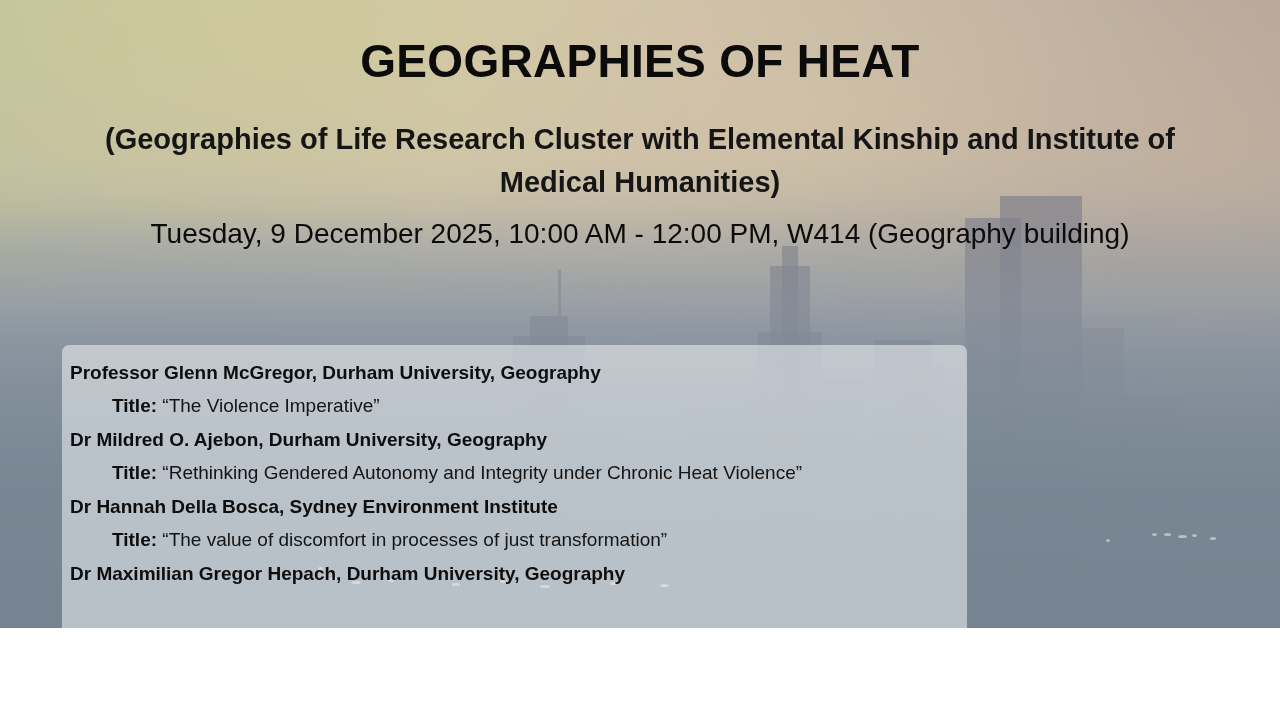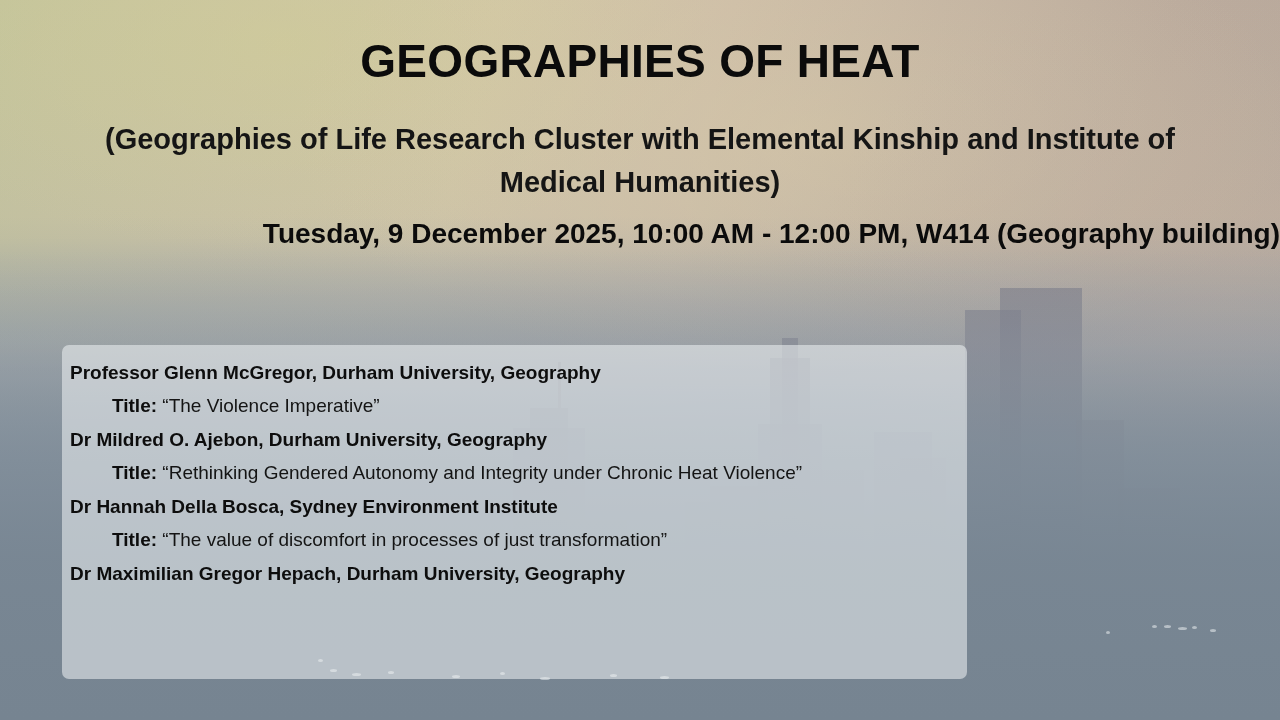--- a/index.html
+++ b/index.html
@@ -8,21 +8,21 @@
   html, body {
     width: 1280px;
     height: 720px;
     overflow: hidden;
     font-family: "Liberation Sans", sans-serif;
   }
 
   #slide {
     position: relative;
     width: 1280px;
-    height: 720px;
+    height: 628px;
     overflow: hidden;
     background: #86efac;
   }
 
   
   .bg-layer { position: absolute; inset: 0; }
 
   .bg-sky {
     background:
       linear-gradient(to bottom,
@@ -121,23 +121,23 @@
     text-align: center;
     font-size: 29px;
     font-weight: 700;
     line-height: 1.48;
     color: #151515;
   }
 
   .deck-datetime {
     position: absolute;
     top: 216px; left: 0; width: 1280px;
-    text-align: right;
+    text-align: center;
     font-size: 28px;
-    font-weight: 700;
+    font-weight: 400;
     line-height: 1.3;
     color: #0b0b0b;
   }
 
   
   .panel {
     position: absolute;
     left: 62px;
     top: 345px;
     width: 905px;

